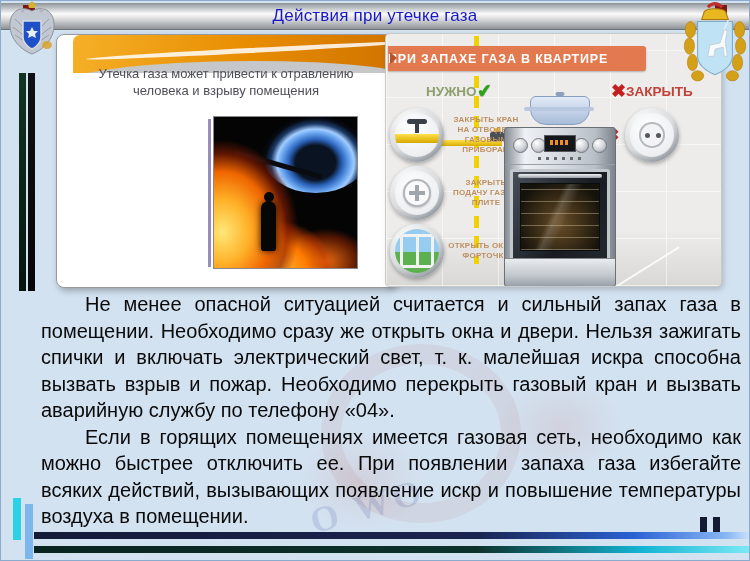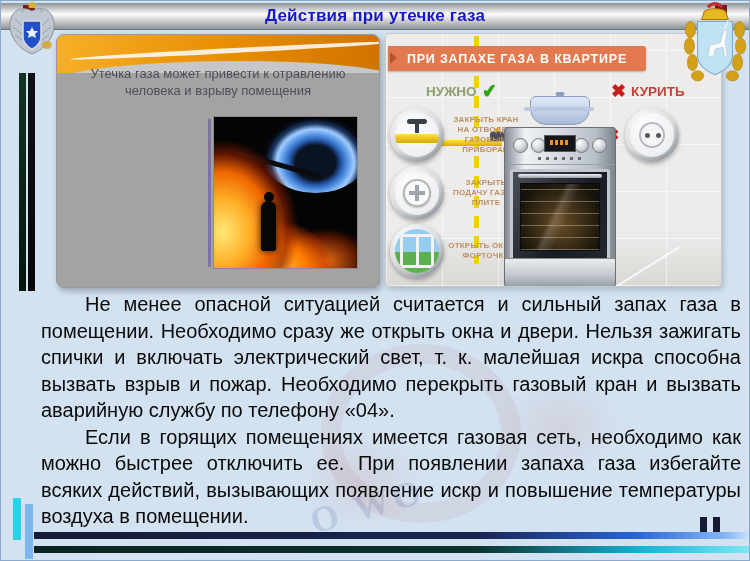--- a/index.html
+++ b/index.html
@@ -7,34 +7,34 @@
     position:relative;width:750px;height:561px;overflow:hidden;box-sizing:border-box;
     background:#d3e2f1;border:1px solid #8aabce;
     font-family:"Liberation Sans",sans-serif;
   }
   
   .header-bar{
     position:absolute;top:2px;left:0;right:0;height:26px;
     background:linear-gradient(#8e9398,#fbfbfb 42%,#dedede 60%,#8e9398);
     border-bottom:1px solid #6f747a;display:flex;align-items:center;justify-content:center;
   }
-  .slide-title{color:#1818c8;font-weight:bold;font-size:17px;letter-spacing:.2px;}
+  .slide-title{color:#1818c8;font-weight:normal;font-size:17px;letter-spacing:.2px;}
   .corner-accent{position:absolute;width:12px;height:12px;background:#7d1717;top:4px;z-index:4;}
   .corner-accent.left{left:22px;} .corner-accent.right{right:22px;}
   
   .emblem-left{position:absolute;left:6px;top:0;z-index:6;}
   .emblem-right{position:absolute;right:2px;top:0;z-index:6;}
   .stripe-v{position:absolute;z-index:2;}
   .stripe-green{left:18px;top:72px;width:7px;height:218px;background:linear-gradient(#123522,#06150e);}
   .stripe-black{left:27px;top:72px;width:7px;height:218px;background:linear-gradient(#111115,#060608);}
   
   .left-panel{
     position:absolute;left:55px;top:33px;width:322px;height:252px;
-    background:#a3a3a3;border:1px solid #989aa0;border-radius:8px;
-    box-shadow:2px 3px 6px rgba(0,0,0,.28);z-index:3;
+    background:#ffffff;border:1px solid #989aa0;border-radius:8px;
+    box-shadow:2px 3px 6px rgba(0,0,0,.28);z-index:3;padding-left:16px;
   }
   .orange-band{position:relative;height:38px;border-radius:7px 7px 0 0;overflow:hidden;
     background:linear-gradient(100deg,#f5b028,#e88c00 55%,#cf7300);}
   .orange-band::before{content:'';position:absolute;left:4%;right:-6%;top:34%;height:5px;
     background:rgba(255,255,255,.85);border-radius:50%;transform:rotate(-3deg);}
   .orange-band::after{content:'';position:absolute;left:-6%;width:112%;height:30px;top:26px;
     background:#c6c7c9;border-radius:55% 45% 0 0/90% 60% 0 0;}
   .panel-heading{position:absolute;top:31px;left:12px;right:12px;text-align:center;
     color:#4e4e58;font-size:13px;line-height:1.3;}
   .panel-body{position:absolute;top:84px;left:10px;width:144px;text-align:center;
@@ -66,26 +66,26 @@
       #edecea;
     overflow:hidden;
   }
   .gas-pipe-v{position:absolute;left:88px;top:2px;width:5px;height:228px;z-index:1;
     background:repeating-linear-gradient(180deg,#f0d103 0 12px, rgba(240,209,3,0) 12px 20px);}
   .gas-pipe-h{position:absolute;left:10px;top:106px;width:106px;height:6px;z-index:1;
     background:linear-gradient(#ffe14a,#d6ac00);}
   .pipe-valve{position:absolute;left:104px;top:98px;width:14px;height:9px;background:#4a4f56;border-radius:2px 2px 0 0;z-index:1;}
   .pipe-valve::after{content:'';position:absolute;top:-4px;left:4px;width:6px;height:4px;background:#e8c020;border-radius:2px;}
   .info-ribbon{position:absolute;left:2px;top:12px;width:258px;height:25px;background:#e2794f;
-    display:flex;align-items:center;justify-content:center;z-index:3;border-radius:0 3px 3px 0;
+    display:flex;align-items:center;z-index:3;border-radius:0 3px 3px 0;
     box-shadow:0 1px 2px rgba(0,0,0,.25);}
   .info-ribbon::before{content:'';position:absolute;left:2px;top:6px;border-left:7px solid #b5532c;
     border-top:6px solid transparent;border-bottom:6px solid transparent;}
   .info-ribbon-text{color:#ffffff;font-size:12.5px;font-weight:bold;letter-spacing:.8px;}
-  .col-header{position:absolute;top:46px;display:flex;align-items:center;gap:5px;font-weight:bold;font-size:13.5px;z-index:2;}
+  .col-header{position:absolute;top:46px;display:flex;align-items:center;font-weight:bold;font-size:13.5px;z-index:2;}
   .col-header.do{left:40px;color:#8ca06e;}
   .col-header.dont{left:225px;color:#c2423a;}
   .check{color:#2ea318;font-weight:bold;text-shadow:0 1px 1px rgba(0,0,0,.25);display:inline-block;transform:rotate(-6deg);}
   .cross{color:#c41e1e;font-weight:bold;display:inline-block;}
   .col-header .check,.col-header .cross{font-size:18px;}
   .info-row{position:absolute;display:flex;align-items:center;gap:4px;z-index:2;}
   .info-row.do{left:4px;width:154px;}
   .info-row.dont{left:219px;width:114px;}
   .row-1{top:74px;} .row-2{top:132px;} .row-3{top:190px;}
   .item-label{flex:1;font-size:8px;font-weight:bold;line-height:1.25;color:#bd8f62;text-align:center;letter-spacing:.2px;}
@@ -247,21 +247,21 @@
     <div class="info-ribbon">
       <span class="info-ribbon-text">ПРИ ЗАПАХЕ ГАЗА В КВАРТИРЕ</span>
     </div>
 
     <div class="col-header do">
       <span>НУЖНО</span>
       <span class="check">✔</span>
     </div>
     <div class="col-header dont">
       <span class="cross">✖</span>
-      <span>КУРИТЬ</span>
+      <span>ЗАКРЫТЬ</span>
     </div>
 
     <div class="info-row do row-1">
       <div class="circle-icon">
           <div class="ci-inner icon-valve"></div>
         </div>
       <div class="item-label">ЗАКРЫТЬ КРАН НА ОТВОДЕ К ГАЗОВЫМ ПРИБОРАМ</div>
       <span class="check">✔</span>
     </div>
     <div class="info-row do row-2">

